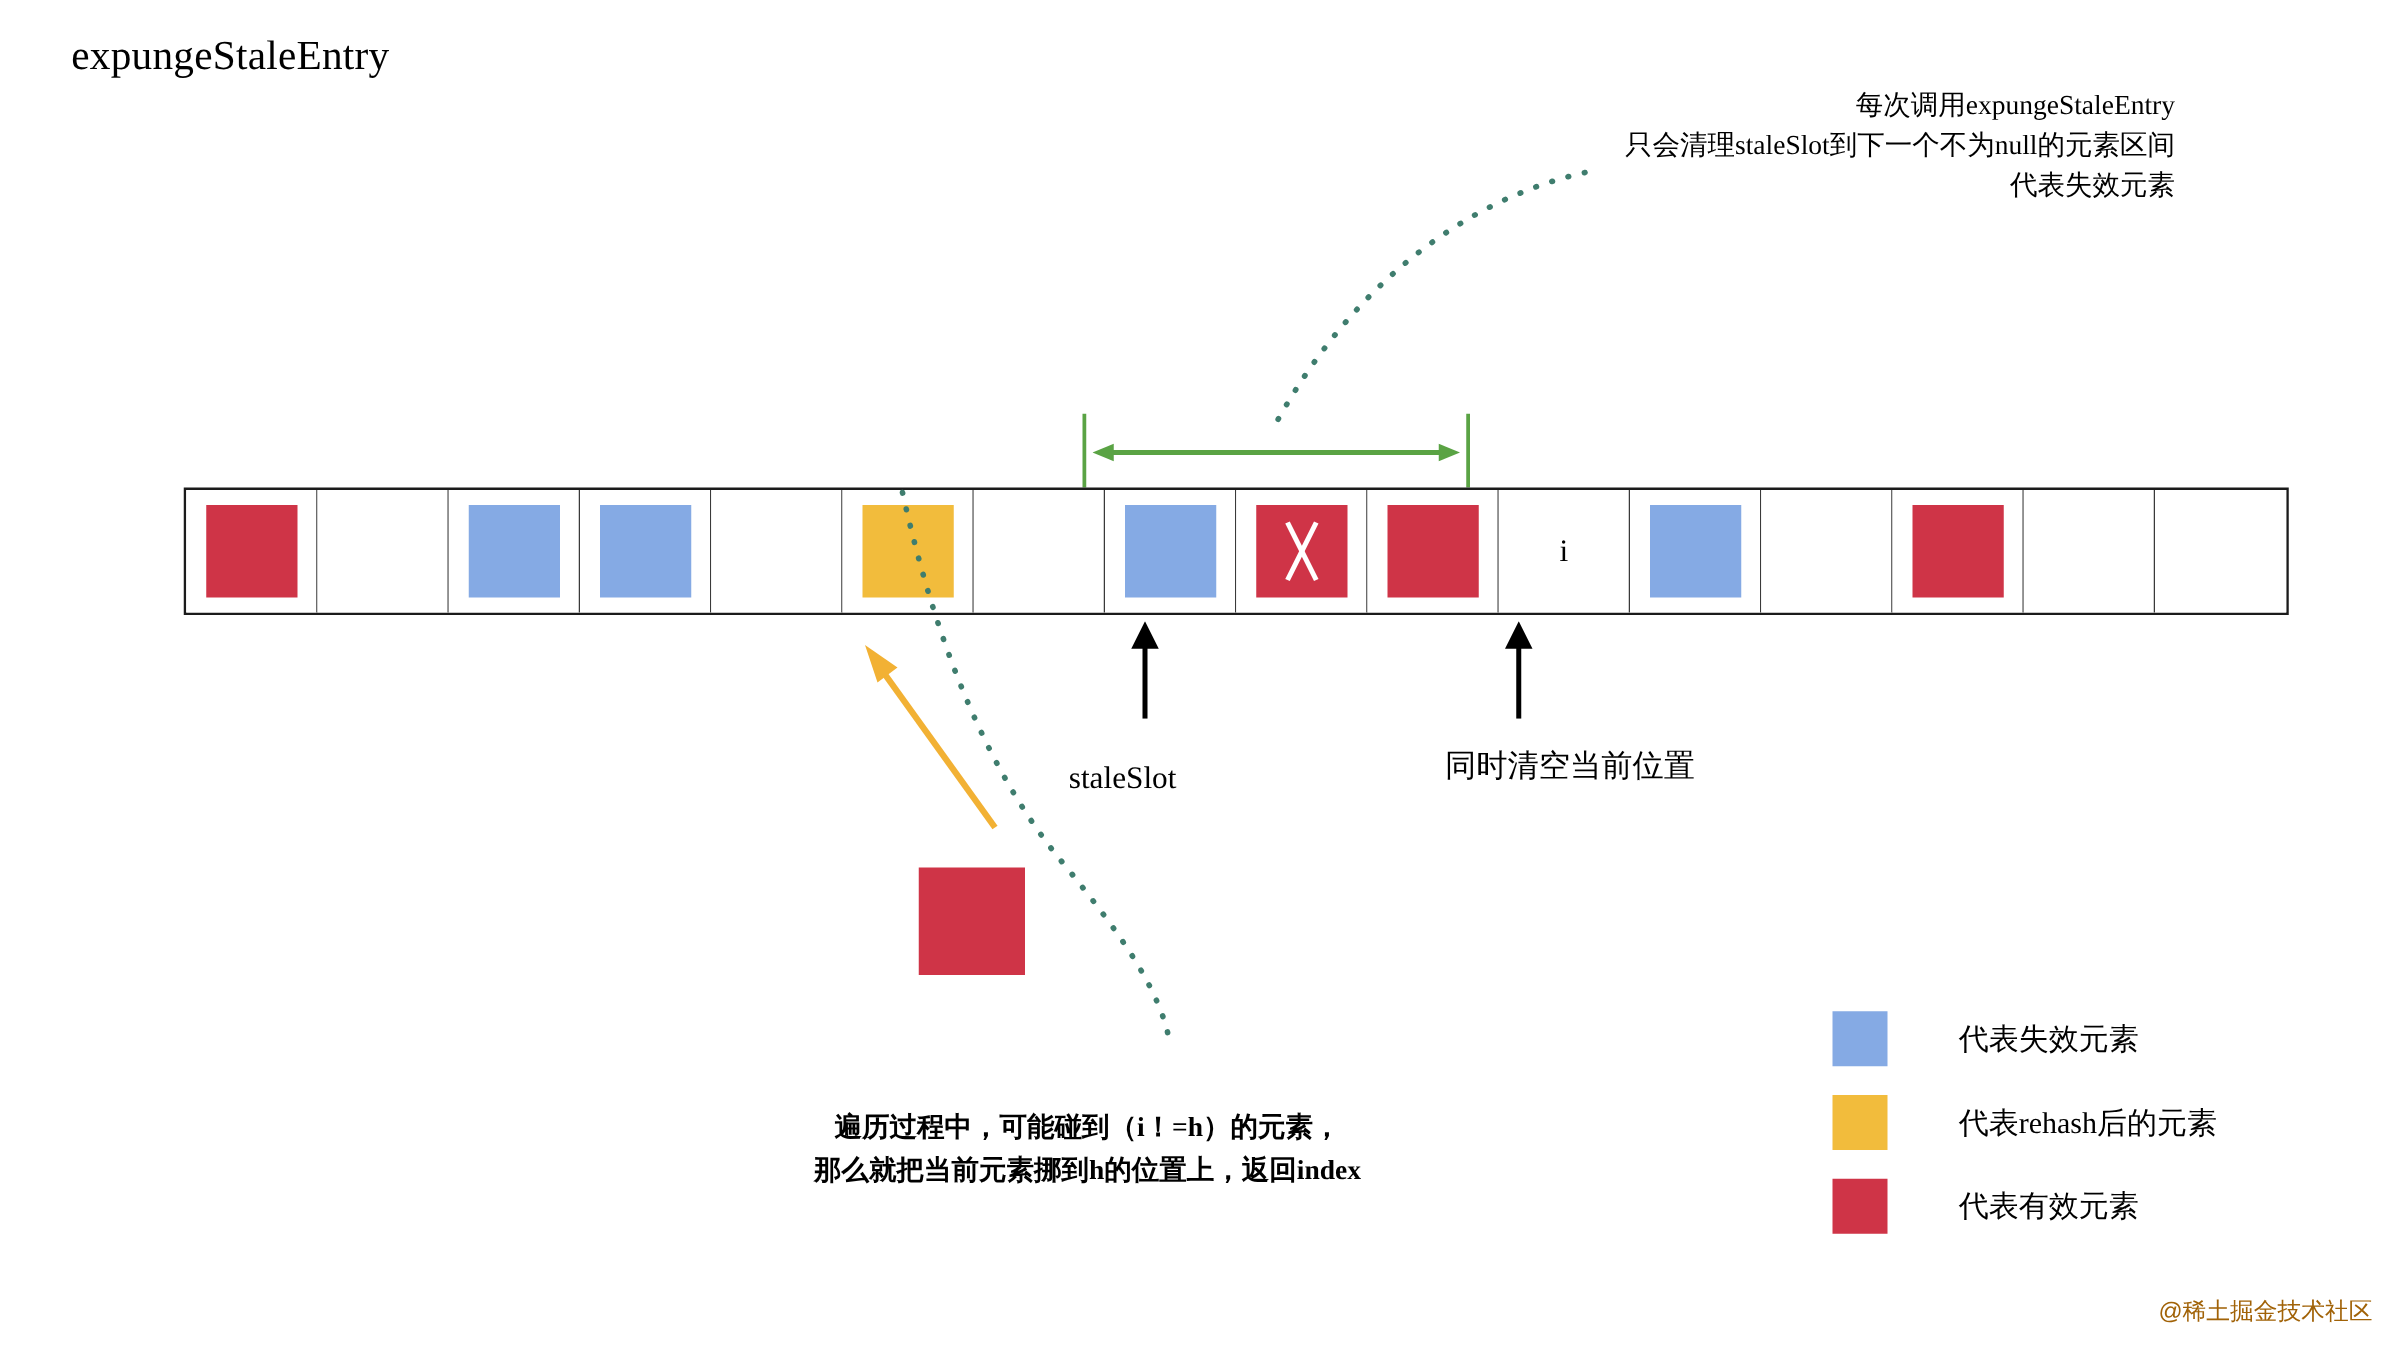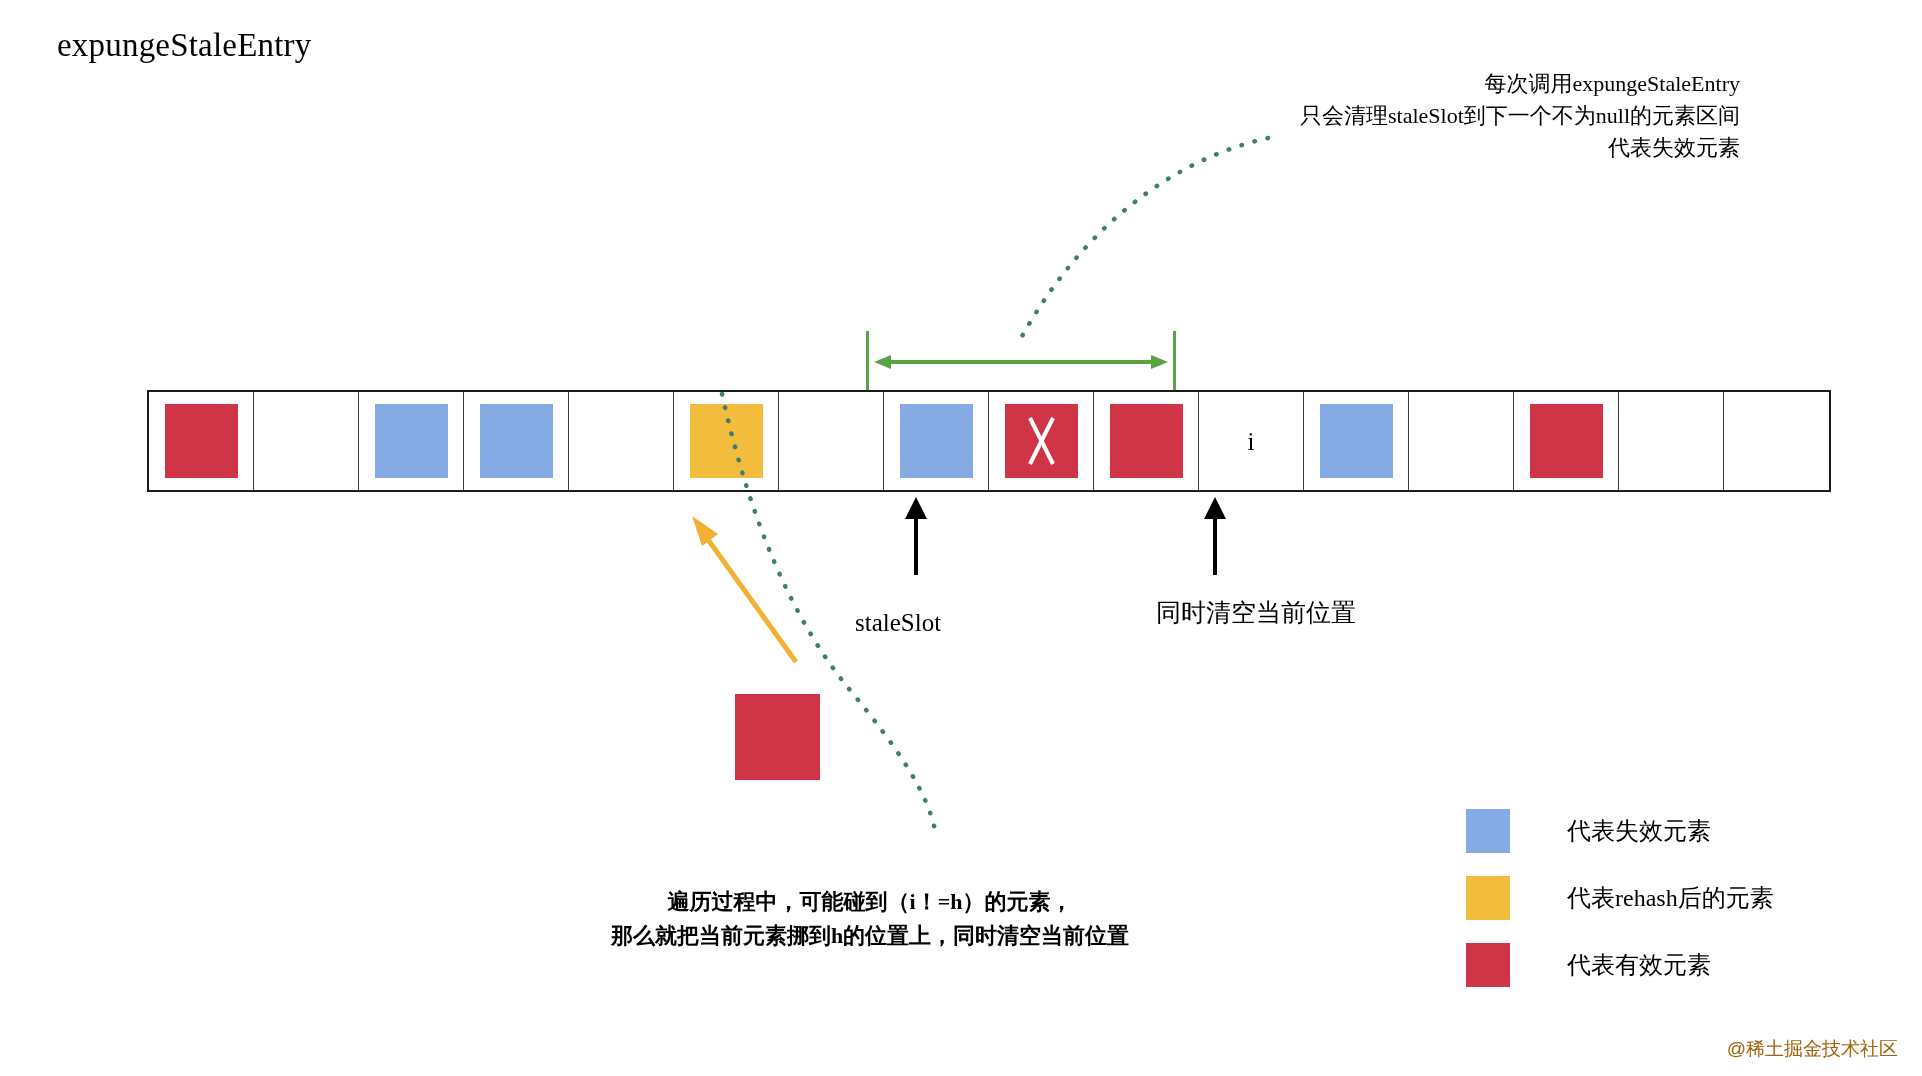--- a/index.html
+++ b/index.html
@@ -306,21 +306,21 @@
   </svg>
 
   <svg class="dotted-svg" id="dotted-bottom" viewBox="0 0 250 450" xmlns="http://www.w3.org/2000/svg">
     <path d="M 22 4 C 50 130 92 230 150 300 C 196 356 230 404 236 446" fill="none" stroke="#3f7d6e" stroke-width="4.5" stroke-linecap="round" stroke-dasharray="0.5 13"></path>
   </svg>
 
   <div id="floating-square"></div>
 
   <div class="bottom-annotation">
     <span class="ann-line">遍历过程中，可能碰到（i！=h）的元素，</span>
-    <span class="ann-line">那么就把当前元素挪到h的位置上，同时清空当前位置</span>
+    <span class="ann-line">那么就把当前元素挪到h的位置上，返回index</span>
   </div>
 
   <div id="legend">
       <div class="legend-row">
         <div class="legend-swatch blue"></div>
         <div class="legend-label">代表失效元素</div>
       </div>
       <div class="legend-row">
         <div class="legend-swatch yellow"></div>
         <div class="legend-label">代表rehash后的元素</div>

